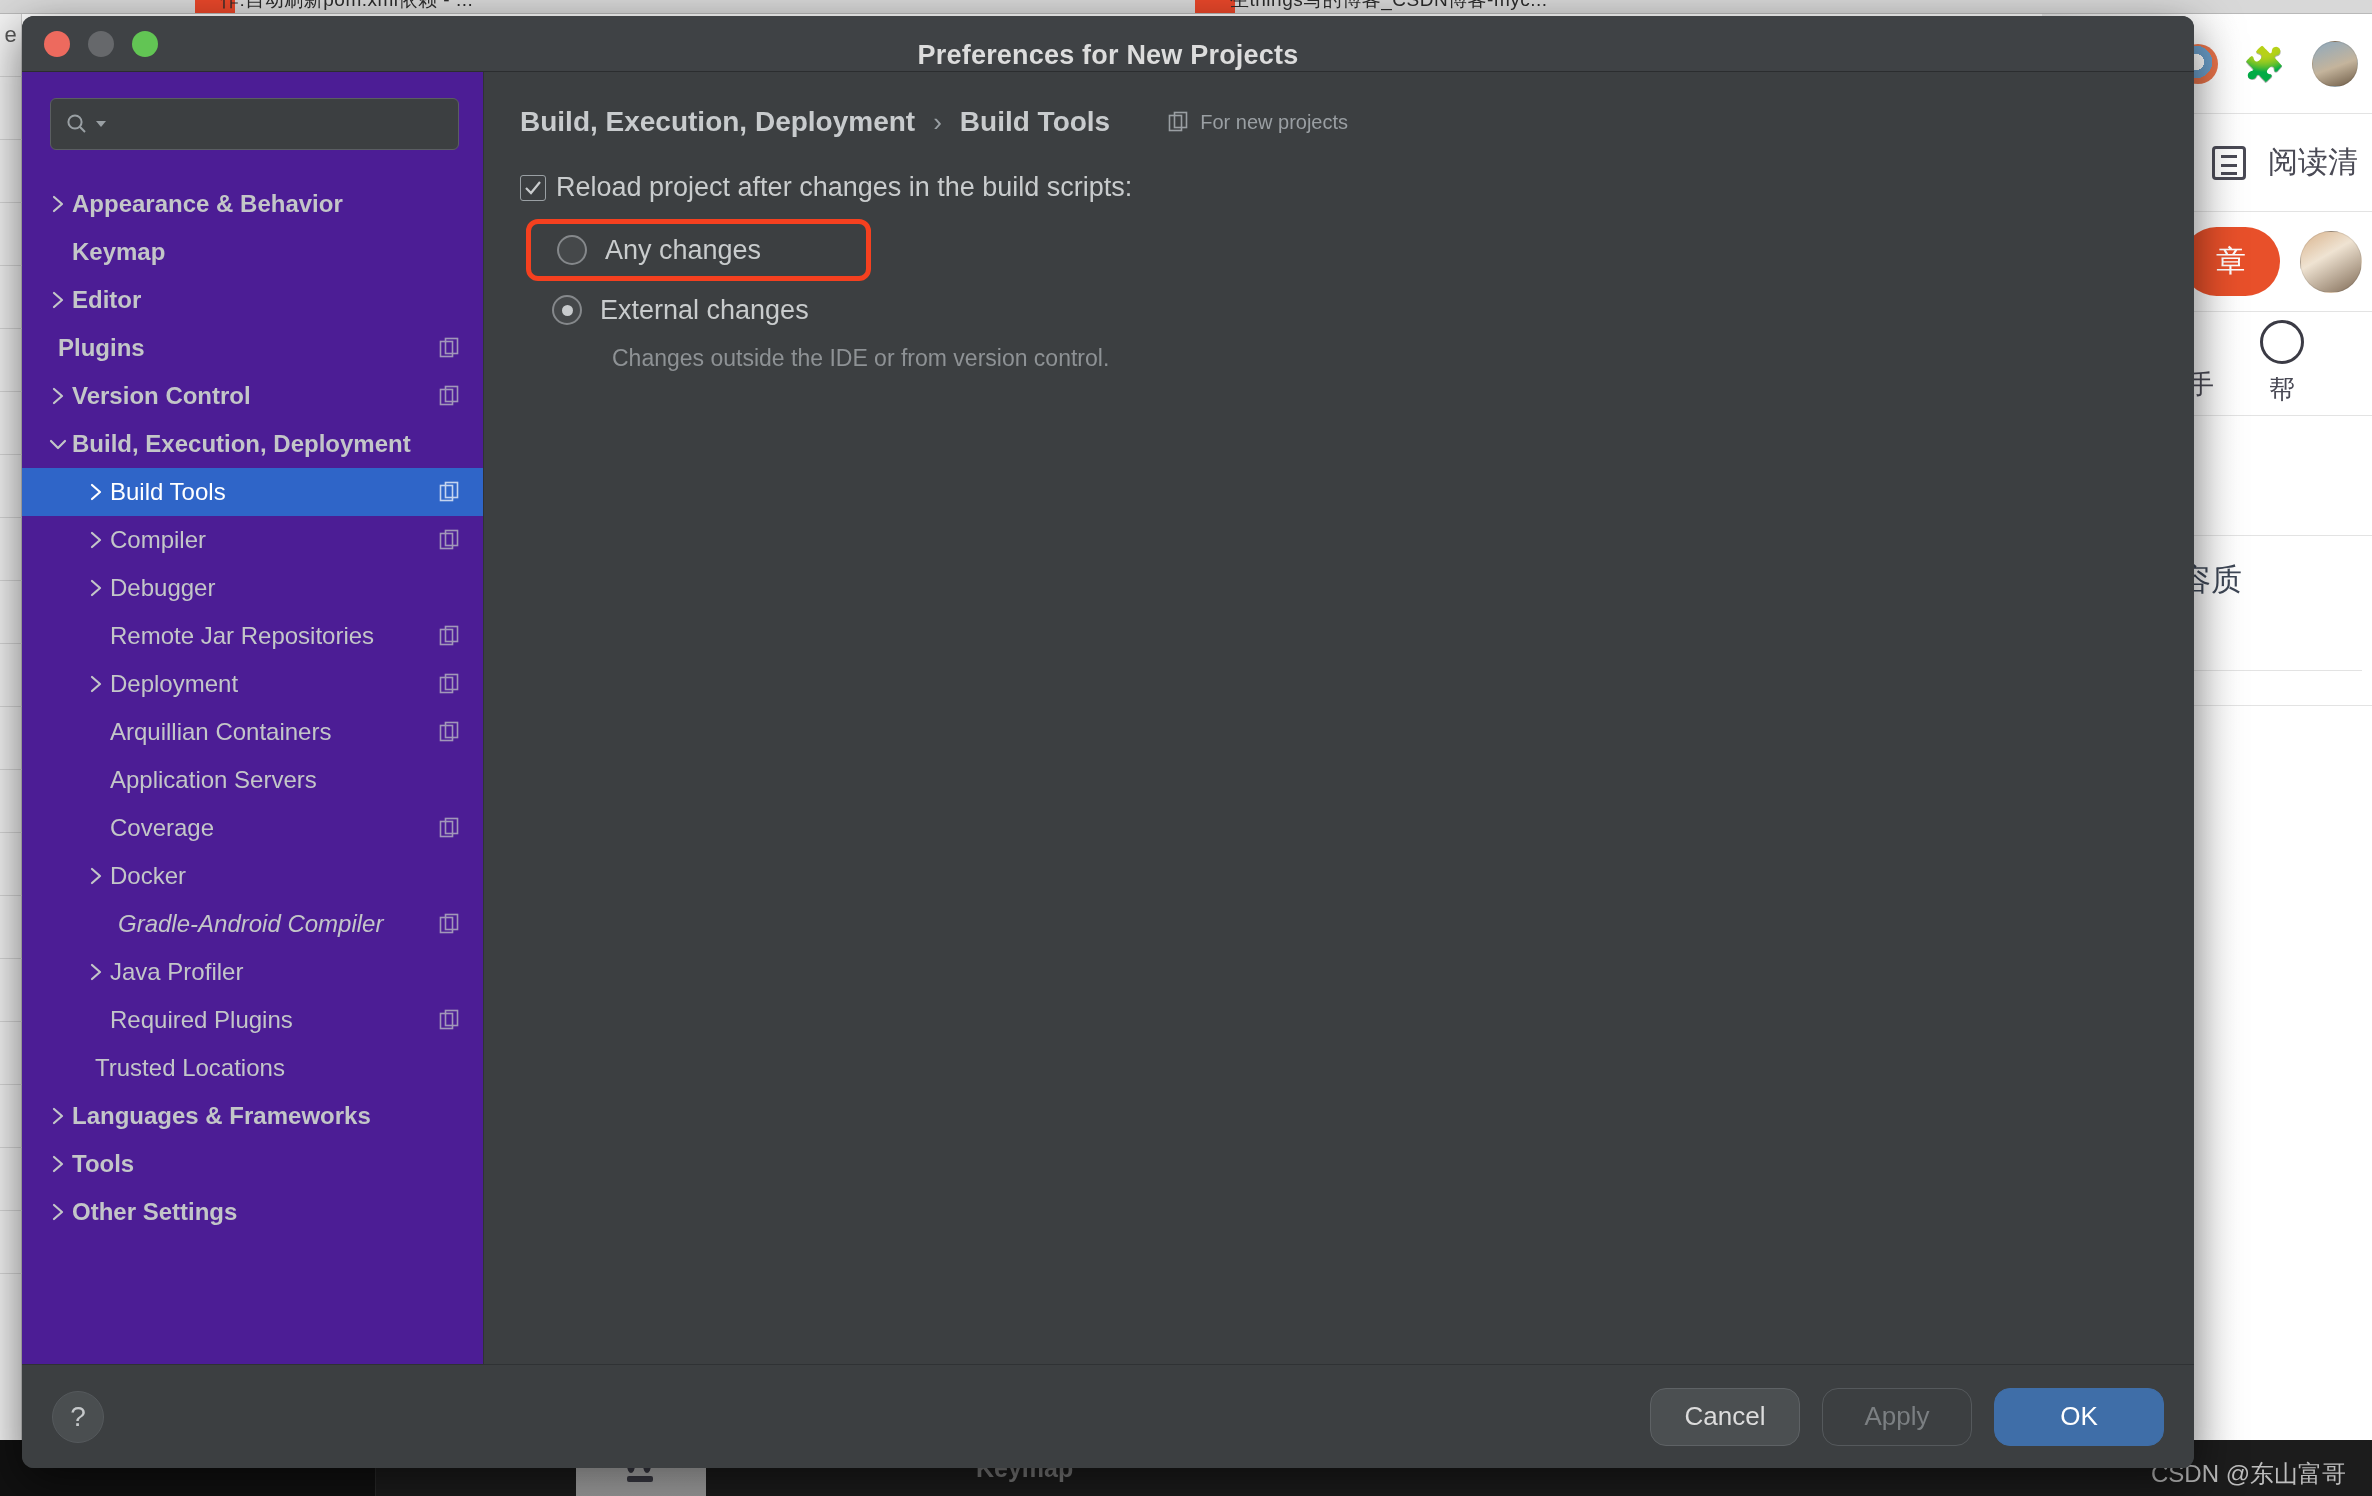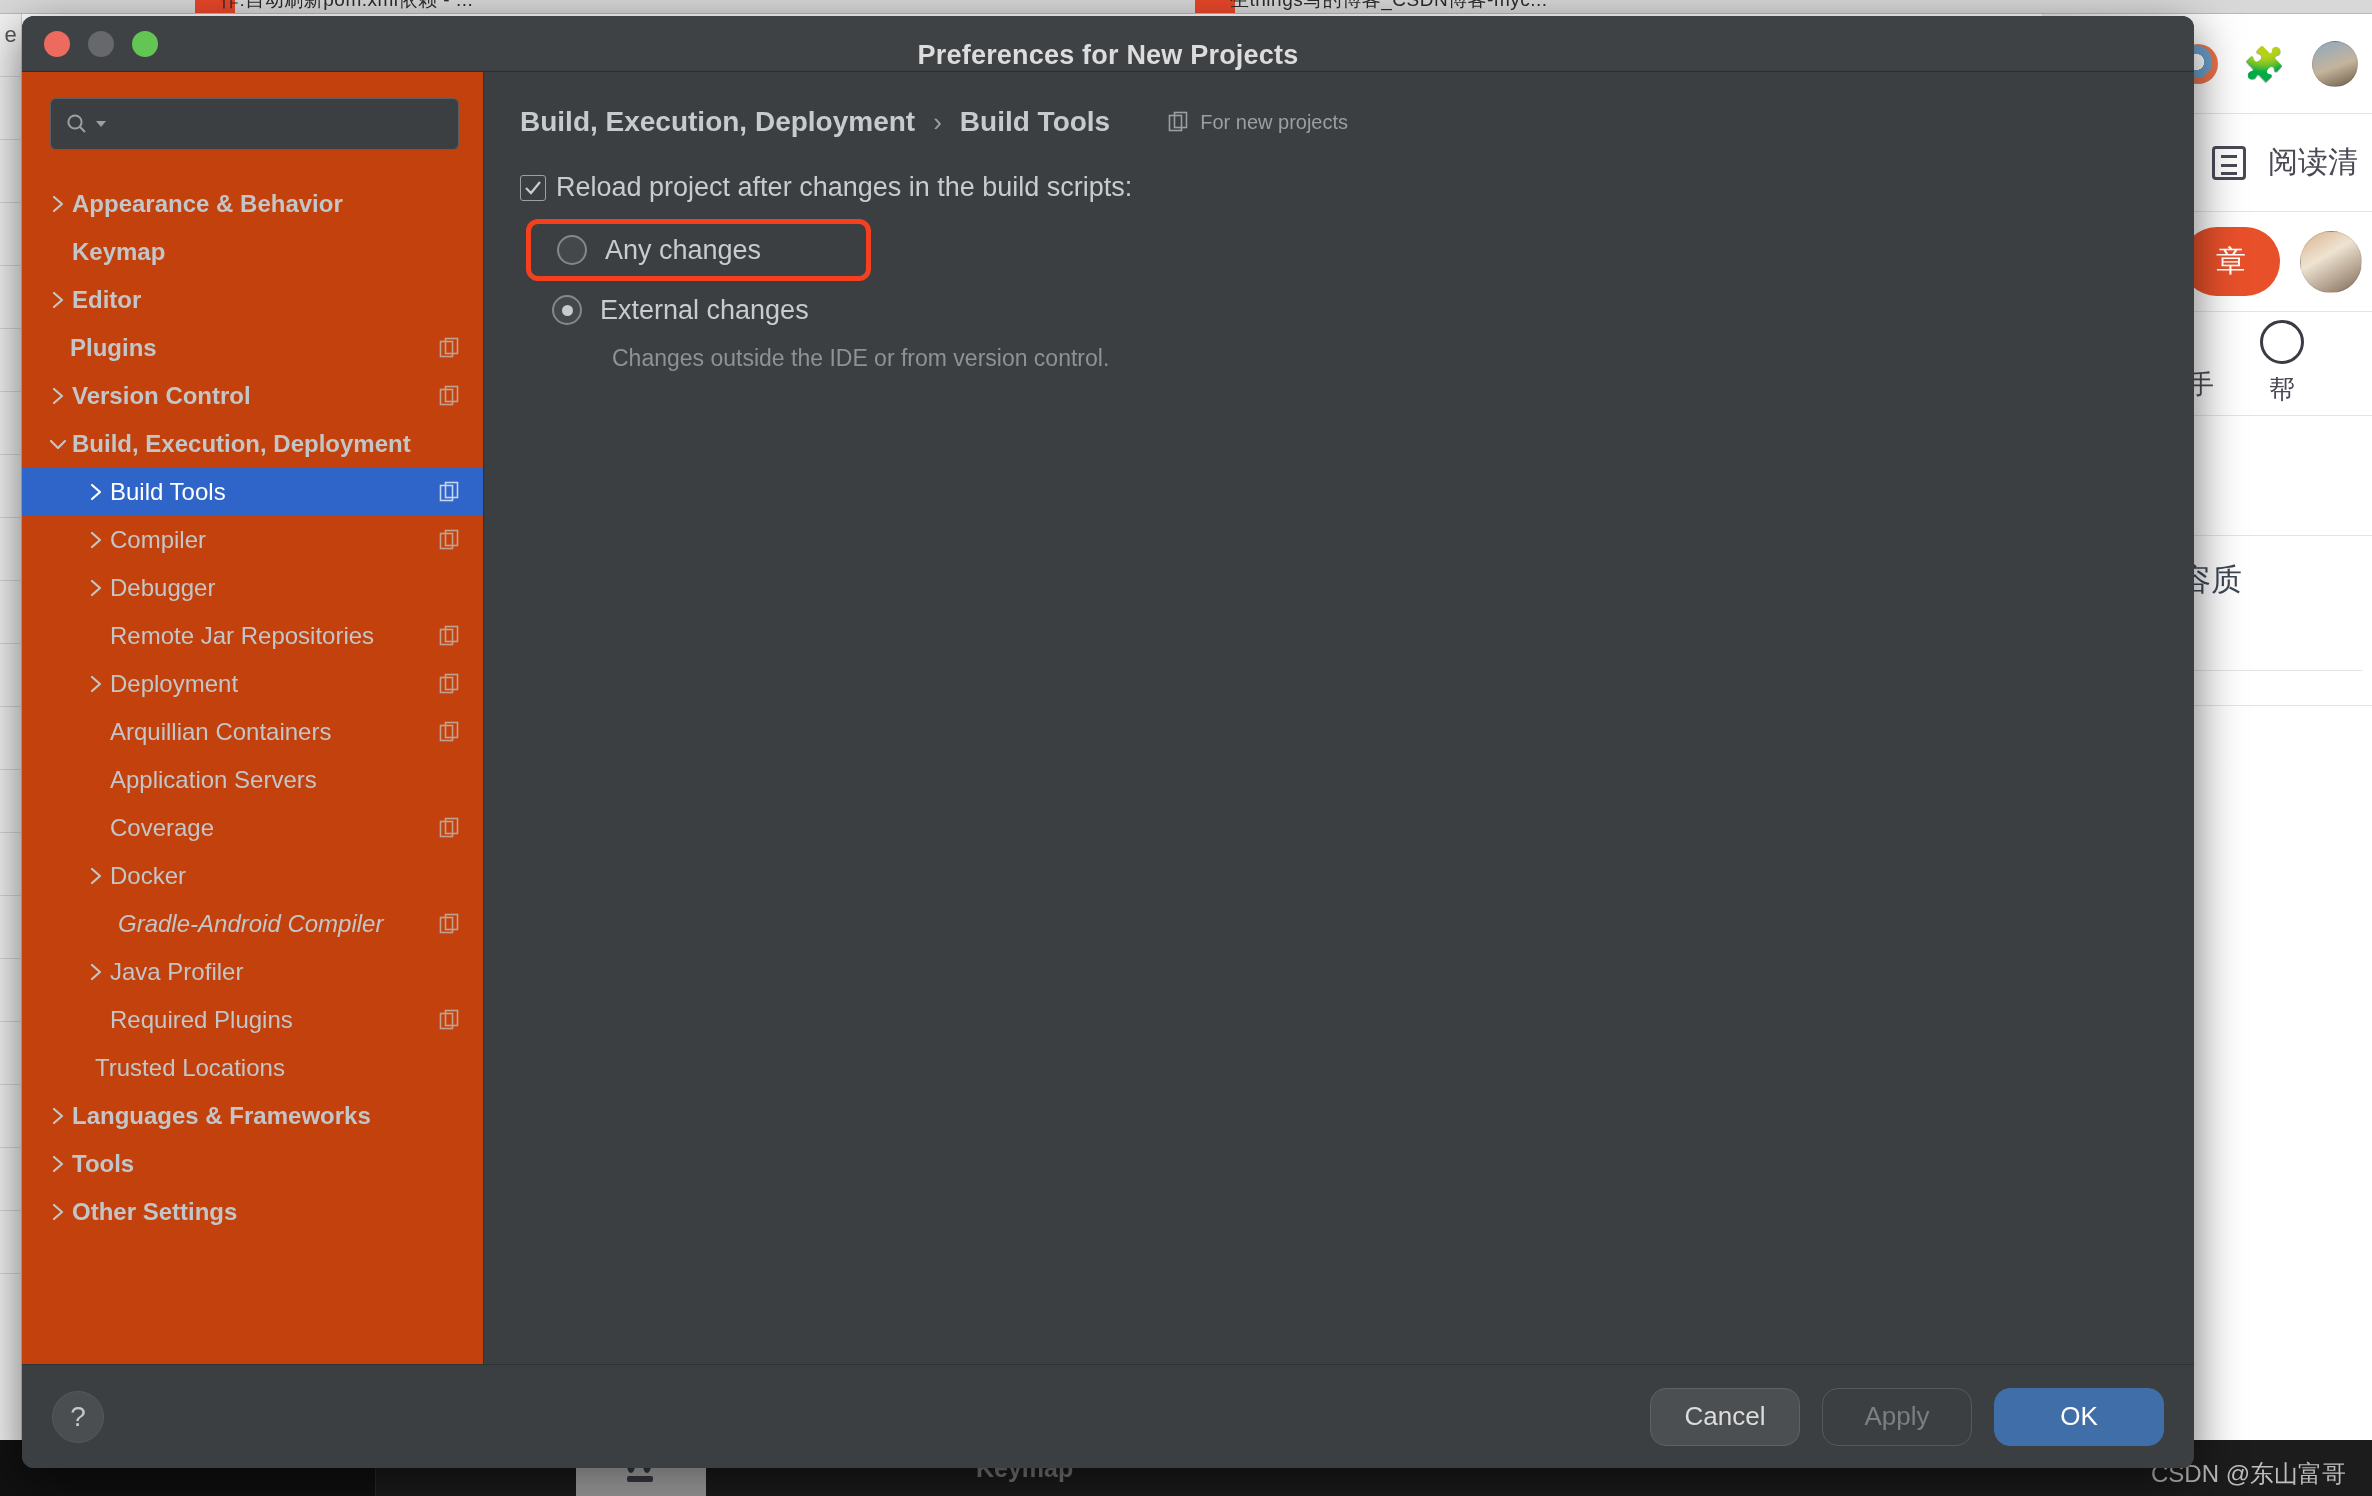--- a/index.html
+++ b/index.html
@@ -215,21 +215,21 @@
     letter-spacing: .2px;
     margin-top: 11px;
   }
 
   .dlg-body { flex: 1 1 auto; display: flex; min-height: 0; }
 
   
   .sidebar {
     width: 462px;
     flex: 0 0 auto;
-    background: #c2410c;
+    background: #4c1d95;
     border-right: 1px solid #2f3234;
     display: flex;
     flex-direction: column;
     padding-top: 26px;
     overflow: hidden;
   }
   .search-wrap { padding: 0 24px 24px 28px; }
   .search-box {
     height: 52px;
     background: #3c3f41;
@@ -504,21 +504,21 @@
             <span class="label">Keymap</span>
           </div>
           <div class="tree-row bold" style="padding-left: 22px;">
             <span class="arrow">
               <svg width="16" height="20" viewBox="0 0 16 20">
                 <polyline points="4,3 12,10 4,17" fill="none" stroke="currentColor" stroke-width="2.2" stroke-linecap="round" stroke-linejoin="round"></polyline>
               </svg>
             </span>
             <span class="label">Editor</span>
           </div>
-          <div class="tree-row bold" style="padding-left: 20px;">
+          <div class="tree-row bold" style="padding-left: 8px;">
             <span class="arrow"></span>
             <span class="label">Plugins</span>
             <span class="copy-ico">
               <svg width="22" height="22" viewBox="0 0 22 22">
                 <rect x="1.5" y="4.5" width="12" height="15" fill="none" stroke="currentColor" stroke-width="1.6"></rect>
                 <rect x="6.5" y="1.5" width="12" height="15" fill="none" stroke="currentColor" stroke-width="1.6"></rect>
               </svg>
             </span>
           </div>
           <div class="tree-row bold" style="padding-left: 22px;">

